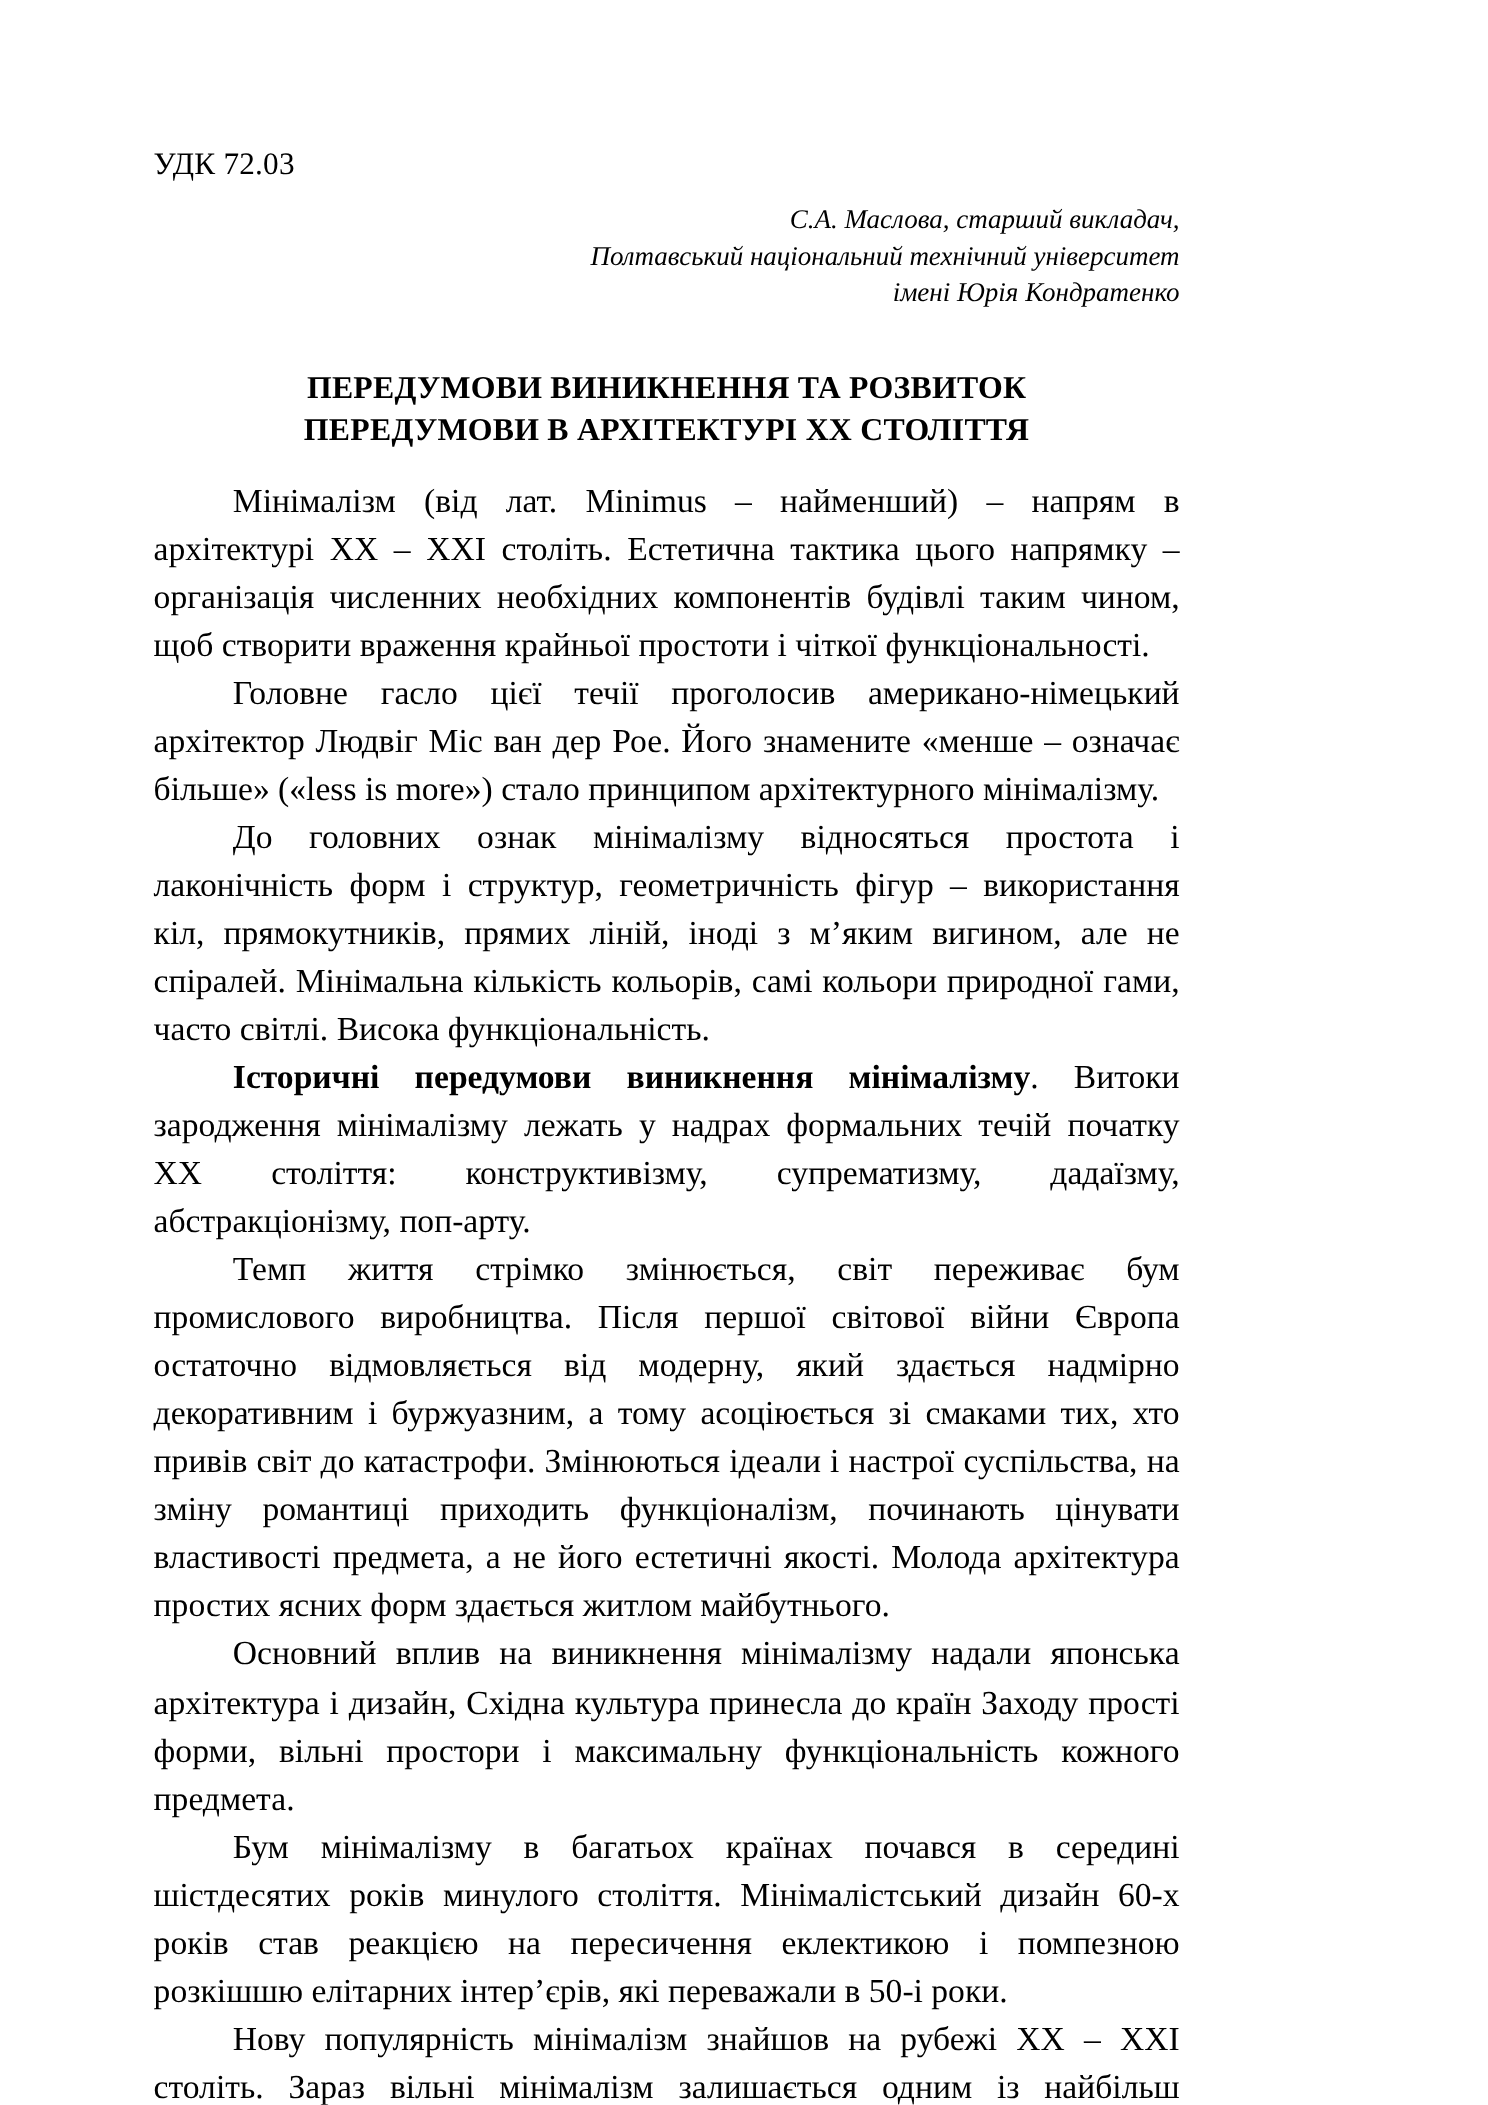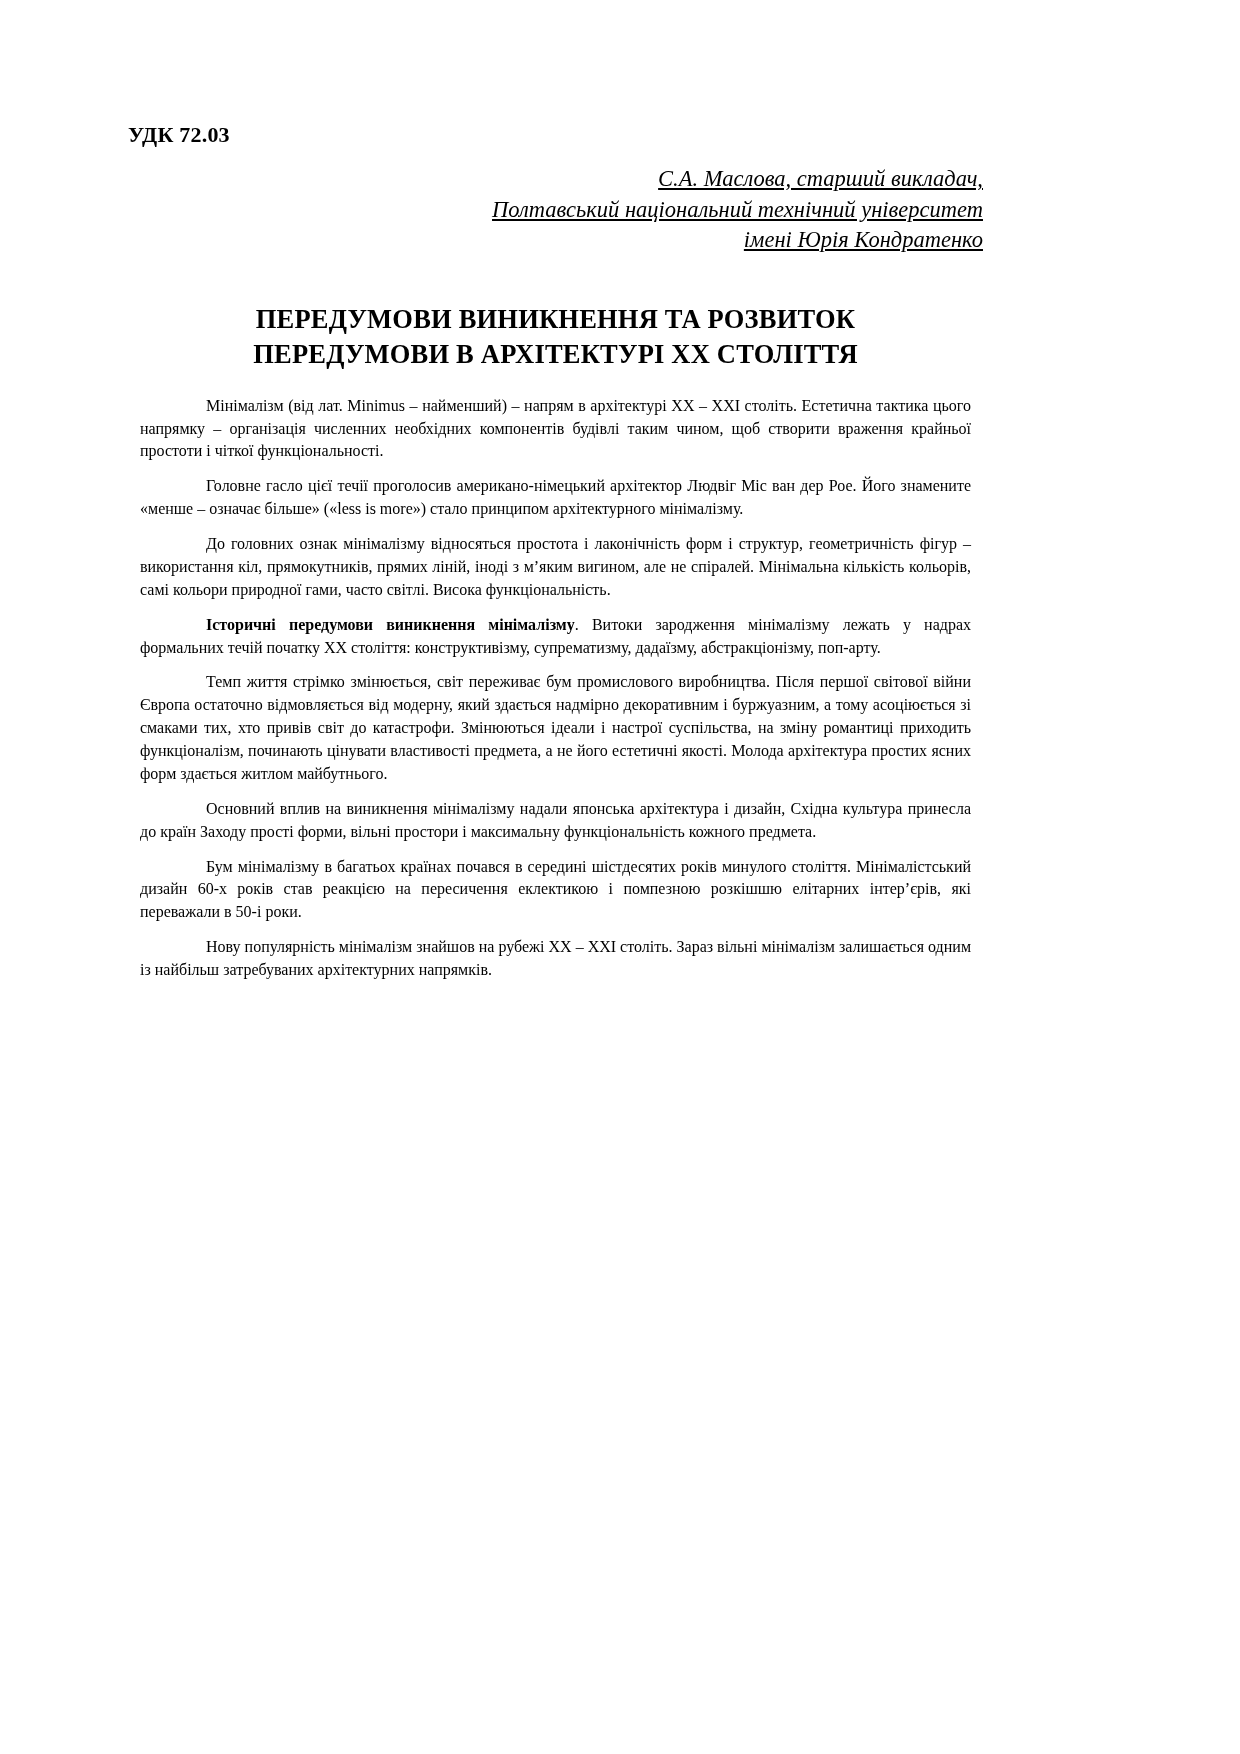--- a/index.html
+++ b/index.html
@@ -23,53 +23,52 @@
     height: 1754px;
     background: #ffffff;
   }
   .content {
     position: absolute;
     left: 128px;
     top: 122px;
     width: 855px;
   }
   .udk {
-    font-size: 22px;
-    font-weight: bold;
+    font-size: 26px;
+    font-weight: normal;
     letter-spacing: 0.2px;
     margin: 0 0 14px 0;
   }
   .authors {
     text-align: right;
     font-style: italic;
     font-size: 22.5px;
     line-height: 1.36;
     margin-top: 16px;
   }
   .authors div {
     white-space: nowrap;
-    text-decoration: underline;
   }
   .title {
     text-align: center;
     font-weight: bold;
     font-size: 26.5px;
     line-height: 1.32;
     margin-top: 46px;
     margin-bottom: 23px;
     letter-spacing: 0.2px;
   }
   .title div {
     white-space: nowrap;
   }
   p.body-par {
-    margin: 12px;
+    margin: 0;
     text-align: justify;
     text-justify: inter-word;
-    font-size: 16px;
+    font-size: 28px;
     line-height: 1.43;
     text-indent: 66px;
     hyphens: none;
   }
   p.body-par b {
     font-weight: bold;
   }
   .lead-bold {
     font-weight: bold;
   }

